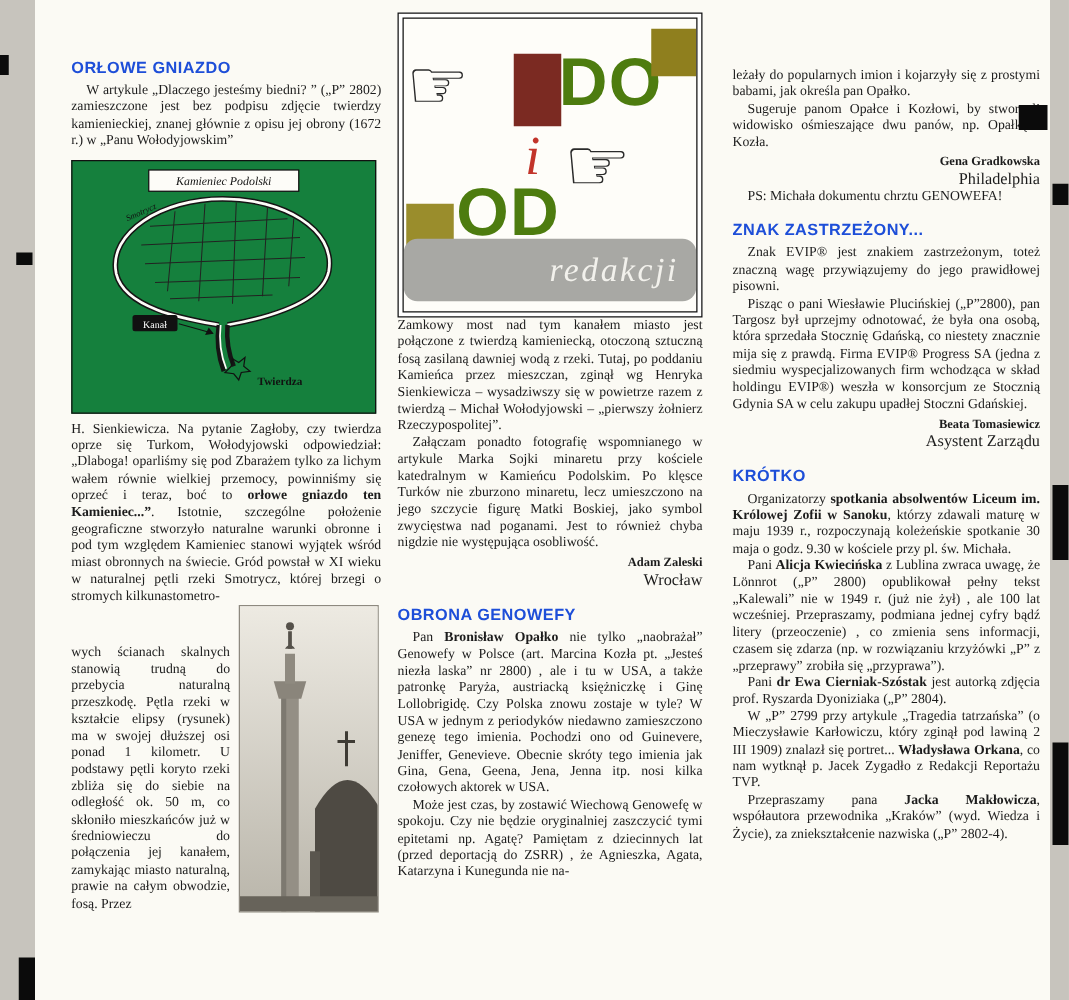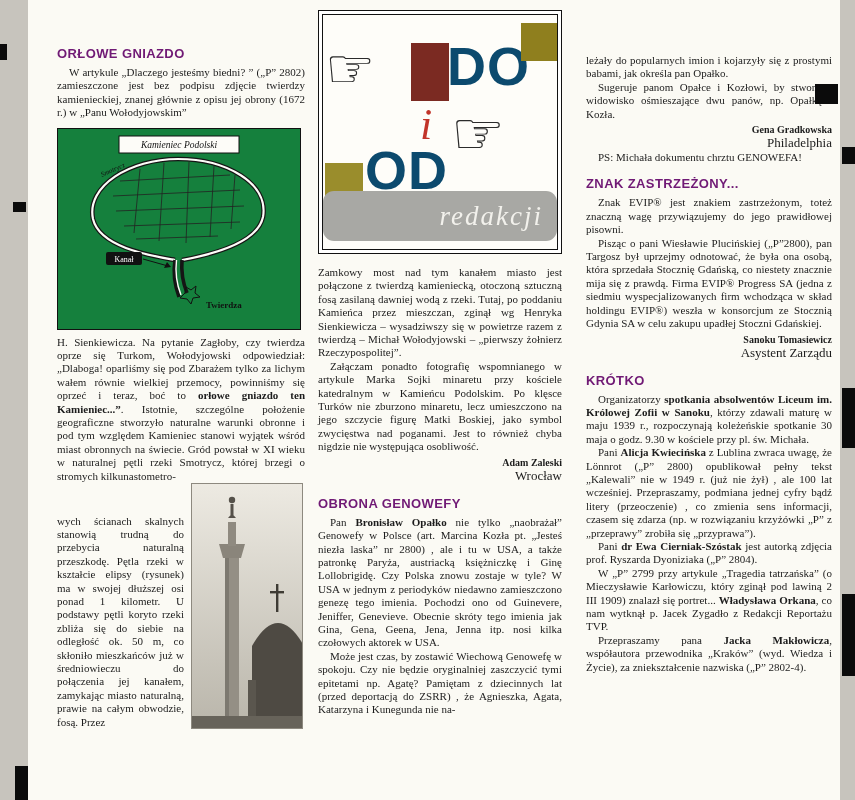--- a/index.html
+++ b/index.html
@@ -7,21 +7,21 @@
           font-family:"Liberation Serif",serif;color:#1c1c1c;}
   .page{position:absolute;left:28px;top:0;width:812px;height:800px;background:#fbfaf4;}
   .col{position:absolute;top:0;box-sizing:border-box;}
   #col-left{left:57px;width:248px;padding-top:46px;}
   #col-mid{left:318px;width:244px;padding-top:10px;}
   #col-right{left:586px;width:246px;padding-top:54px;}
   p.body{font-size:11px;line-height:13.4px;text-align:justify;margin:0;text-indent:12px;}
   p.noindent{text-indent:0;}
   .b{font-weight:bold;}
   h3.section{font-family:"Liberation Sans",sans-serif;font-size:13px;font-weight:bold;
-             letter-spacing:.4px;margin:12px 0 5px;color:#701a75;}
+             letter-spacing:.4px;margin:12px 0 5px;color:#1d4ed8;}
   h3.first{margin-top:0;}
   .sig{margin-top:3px;}
   .sig-name{font-size:10px;font-weight:bold;text-align:right;margin:0;font-family:Liberation Serif, serif;}
   .sig-city{font-size:13px;text-align:right;margin:0;}
   
   .map-frame{width:244px;border:1px solid #111;background:#15803d;margin:8px 0 6px;box-sizing:border-box;}
   
   .wrap-row{display:flex;gap:7px;margin-top:0;align-items:flex-end;}
   .wrap-row .narrow{width:127px;}
   .photo{width:112px;height:246px;border:1px solid #8d897f;box-sizing:border-box;overflow:hidden;flex:0 0 auto;}
@@ -30,21 +30,21 @@
   .oddo-inner{position:relative;width:100%;height:100%;border:1px solid #111;box-sizing:border-box;
               background:#fefdf9;overflow:hidden;}
   .hand{position:absolute;font-family:"DejaVu Sans",sans-serif;color:#2b2b2b;line-height:1;}
   .hand1{left:2px;top:26px;font-size:56px;}
   .hand2{left:128px;top:88px;font-size:60px;}
   .block{position:absolute;}
   .maroon{left:88px;top:28px;width:38px;height:58px;background:#7b2a22;}
   .olive-tr{left:198px;top:8px;width:36px;height:38px;background:#8f7f1e;}
   .olive-l{left:2px;top:148px;width:38px;height:36px;background:#9a8d2c;}
   .bigword{position:absolute;font-family:"Liberation Sans",sans-serif;font-weight:900;
-           font-size:54px;line-height:1;letter-spacing:1px;color:#0c4a6e;}
+           font-size:54px;line-height:1;letter-spacing:1px;color:#4d7c0f;}
   .big-do{left:124px;top:24px;}
   .big-od{left:42px;top:128px;}
   .red-i{position:absolute;left:97px;top:88px;font-style:italic;font-size:44px;line-height:1;color:#c2342a;}
   .gray-band{position:absolute;left:0;right:0;top:176px;height:50px;background:#a8a8a4;
              display:flex;align-items:center;justify-content:flex-end;padding-right:14px;box-sizing:border-box;border-radius:11px;}
   .redakcji{font-style:italic;font-size:27px;color:#f2f1ec;letter-spacing:2px;}
   
   .artifact{position:absolute;background:#0b0b0b;}
 </style>
 </head>
@@ -130,21 +130,21 @@
         <div class="red-i">i</div>
         <div class="bigword big-od">OD</div>
         <div class="hand hand2">☞</div>
         <div class="block olive-l"></div>
         <div class="gray-band">
           <span class="redakcji">redakcji</span>
         </div>
       </div>
     </div>
 
-    <p class="body noindent" style="margin-top:12px">Zamkowy most nad tym kanałem miasto jest połączone z twierdzą kamieniecką, otoczoną sztuczną fosą zasilaną dawniej wodą z rzeki. Tutaj, po poddaniu Kamieńca przez mieszczan, zginął wg Henryka Sienkiewicza – wysadziwszy się w powietrze razem z twierdzą – Michał Wołodyjowski – „pierwszy żołnierz Rzeczypospolitej”.</p>
+    <p class="body noindent" style="">Zamkowy most nad tym kanałem miasto jest połączone z twierdzą kamieniecką, otoczoną sztuczną fosą zasilaną dawniej wodą z rzeki. Tutaj, po poddaniu Kamieńca przez mieszczan, zginął wg Henryka Sienkiewicza – wysadziwszy się w powietrze razem z twierdzą – Michał Wołodyjowski – „pierwszy żołnierz Rzeczypospolitej”.</p>
     <p class="body">Załączam ponadto fotografię wspomnianego w artykule Marka Sojki minaretu przy kościele katedralnym w Kamieńcu Podolskim. Po klęsce Turków nie zburzono minaretu, lecz umieszczono na jego szczycie figurę Matki Boskiej, jako symbol zwycięstwa nad poganami. Jest to również chyba nigdzie nie występująca osobliwość.</p>
     <div class="sig">
       <p class="sig-name">Adam Zaleski</p>
       <p class="sig-city">Wrocław</p>
     </div>
 
     <h3 class="section">OBRONA GENOWEFY</h3>
     <p class="body"><span>Pan </span><span class="b">Bronisław Opałko</span><span> nie tylko „naobrażał” Genowefy w Polsce (art. Marcina Kozła pt. „Jesteś niezła laska” nr 2800) , ale i tu w USA, a także patronkę Paryża, austriacką księżniczkę i Ginę Lollobrigidę. Czy Polska znowu zostaje w tyle? W USA w jednym z periodyków niedawno zamieszczono genezę tego imienia. Pochodzi ono od Guinevere, Jeniffer, Genevieve. Obecnie skróty tego imienia jak Gina, Gena, Geena, Jena, Jenna itp. nosi kilka czołowych aktorek w USA.</span></p>
     <p class="body">Może jest czas, by zostawić Wiechową Genowefę w spokoju. Czy nie będzie oryginalniej zaszczycić tymi epitetami np. Agatę? Pamiętam z dziecinnych lat (przed deportacją do ZSRR) , że Agnieszka, Agata, Katarzyna i Kunegunda nie na-</p>
   </div>
@@ -155,21 +155,21 @@
     <div class="sig">
       <p class="sig-name">Gena Gradkowska</p>
       <p class="sig-city">Philadelphia</p>
     </div>
     <p class="body">PS: Michała dokumentu chrztu GENOWEFA!</p>
 
     <h3 class="section">ZNAK ZASTRZEŻONY...</h3>
     <p class="body">Znak EVIP® jest znakiem zastrzeżonym, toteż znaczną wagę przywiązujemy do jego prawidłowej pisowni.</p>
     <p class="body">Pisząc o pani Wiesławie Plucińskiej („P”2800), pan Targosz był uprzejmy odnotować, że była ona osobą, która sprzedała Stocznię Gdańską, co niestety znacznie mija się z prawdą. Firma EVIP® Progress SA (jedna z siedmiu wyspecjalizowanych firm wchodząca w skład holdingu EVIP®) weszła w konsorcjum ze Stocznią Gdynia SA w celu zakupu upadłej Stoczni Gdańskiej.</p>
     <div class="sig">
-      <p class="sig-name">Sanoku Tomasiewicz</p>
+      <p class="sig-name">Beata Tomasiewicz</p>
       <p class="sig-city">Asystent Zarządu</p>
     </div>
 
     <h3 class="section">KRÓTKO</h3>
     <p class="body"><span>Organizatorzy </span><span class="b">spotkania absolwentów Liceum im. Królowej Zofii w Sanoku</span><span>, którzy zdawali maturę w maju 1939 r., rozpoczynają koleżeńskie spotkanie 30 maja o godz. 9.30 w kościele przy pl. św. Michała.</span></p>
     <p class="body"><span>Pani </span><span class="b">Alicja Kwiecińska</span><span> z Lublina zwraca uwagę, że Lönnrot („P” 2800) opublikował pełny tekst „Kalewali” nie w 1949 r. (już nie żył) , ale 100 lat wcześniej. Przepraszamy, podmiana jednej cyfry bądź litery (przeoczenie) , co zmienia sens informacji, czasem się zdarza (np. w rozwiązaniu krzyżówki „P” z „przeprawy” zrobiła się „przyprawa”).</span></p>
     <p class="body"><span>Pani </span><span class="b">dr Ewa Cierniak-Szóstak</span><span> jest autorką zdjęcia prof. Ryszarda Dyoniziaka („P” 2804).</span></p>
     <p class="body"><span>W „P” 2799 przy artykule „Tragedia tatrzańska” (o Mieczysławie Karłowiczu, który zginął pod lawiną 2 III 1909) znalazł się portret... </span><span class="b">Władysława Orkana</span><span>, co nam wytknął p. Jacek Zygadło z Redakcji Reportażu TVP.</span></p>
     <p class="body"><span>Przepraszamy pana </span><span class="b">Jacka Makłowicza</span><span>, współautora przewodnika „Kraków” (wyd. Wiedza i Życie), za zniekształcenie nazwiska („P” 2802-4).</span></p>
   </div>

